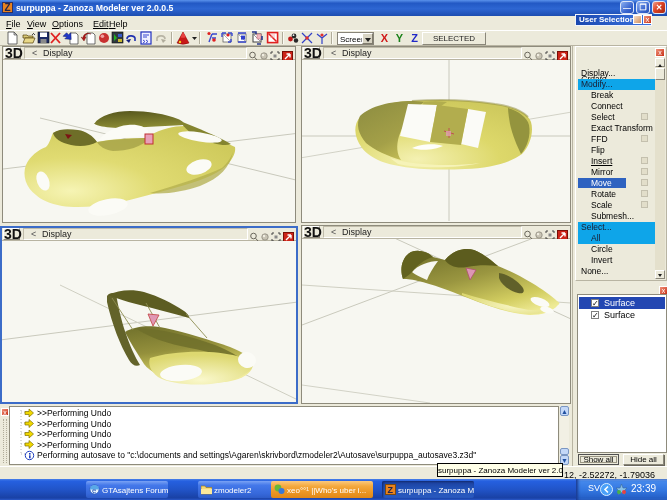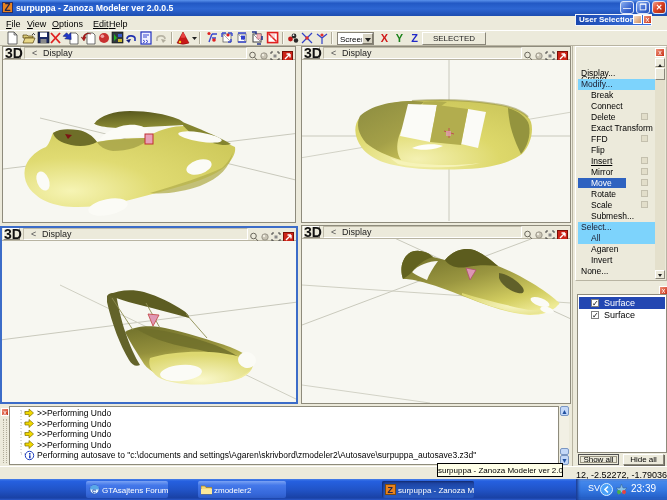--- a/index.html
+++ b/index.html
@@ -34,21 +34,21 @@
 .vpdisp .dt { position:absolute; left:18px; top:0px; color:#222; }
 .vpicons { position:absolute; right:2px; top:1px; width:45px; height:11px; }
 .canvas { position:absolute; left:0; top:13px; right:0; bottom:0; background:#f7f7f1; overflow:hidden; }
 .canvas svg { position:absolute; left:0; top:0; }
 
 
 #rpanel { left:572px; top:46px; width:95px; height:420px; background:#eceadb; border-left:1px solid #b8b4a2; }
 .row { position:absolute; left:5px; width:77px; height:11px; font-size:8.5px; color:#000; line-height:11px; white-space:nowrap; }
 .row span { padding-left:3px; }
 .ind span { padding-left:13px; }
-.rowgsel { background:#7dd3fc; color:#1a1a2e; }
+.rowgsel { background:#0ea5e9; color:#1a1a2e; }
 
 
 #logpanel { left:0; top:405px; width:571px; height:61px; background:#eceadb; }
 #logbox { position:absolute; left:9px; top:1px; width:550px; height:59px; background:#fff; border:1px solid #8e8b7c; }
 .logline { position:absolute; left:27px; font-size:8.5px; color:#000; white-space:nowrap; }
 
 
 #statusbar { left:0; top:466px; width:667px; height:13px; background:#eceadb; border-top:1px solid #fff; font-size:9px; }
 
 
@@ -483,33 +483,33 @@
   </div>
 </div>
 
 <div id="rpanel" class="abs">
   <div class="abs" style="left:2px; top:0px; width:92px; height:235px; border:1px solid #fff; border-bottom-color:#b8b4a2; border-right-color:#b8b4a2; background:#eceadb;"></div>
   <div class="row" style="top:28px;font-style:italic;"><span>Create...</span></div>
   <div class="row" style="top:22px;"><span>Display...</span></div>
   <div class="row rowgsel" style="top:33px;"><span>Modify...</span></div>
   <div class="row ind" style="top:44px;"><span>Break</span></div>
   <div class="row ind" style="top:55px;"><span>Connect</span></div>
-  <div class="row ind" style="top:66px;"><span>Delete</span></div>
+  <div class="row ind" style="top:66px;"><span>Select</span></div>
   <div class="row ind" style="top:77px;"><span>Exact Transform</span></div>
   <div class="row ind" style="top:88px;"><span>FFD</span></div>
   <div class="row ind" style="top:99px;"><span>Flip</span></div>
   <div class="row ind" style="top:110px;text-decoration:underline;"><span>Insert</span></div>
   <div class="row ind" style="top:121px;"><span>Mirror</span></div>
   <div class="row ind" style="top:132px; width:85px;"><span style="background:#2e62c0; color:#fff; padding:0 14px 0 13px;">Move</span></div>
   <div class="row ind" style="top:143px;"><span>Rotate</span></div>
   <div class="row ind" style="top:154px;"><span>Scale</span></div>
   <div class="row ind" style="top:165px;"><span>Submesh...</span></div>
   <div class="row rowgsel" style="top:176px;"><span>Select...</span></div>
   <div class="row rowgsel ind" style="top:187px;"><span>All</span></div>
-  <div class="row ind" style="top:198px;"><span>Agaren</span></div>
+  <div class="row ind" style="top:198px;"><span>Circle</span></div>
   <div class="row ind" style="top:209px;"><span>Invert</span></div>
   <div class="row" style="top:220px;"><span>None...</span></div>
 
   <div class="abs" style="left:82px; top:2px; width:10px; height:9px; background:linear-gradient(135deg,#f09078,#c83218); border:1px solid #fff; color:#fff; font-size:7px; line-height:8px; text-align:center;">x</div>
   <div class="abs" style="left:82px; top:12px; width:10px; height:221px; background:#e4e0cc;"></div>
   <div class="abs" style="left:82px; top:12px; width:10px; height:9px; background:#eceadb; border:1px solid #fff; border-right-color:#8a877a; border-bottom-color:#8a877a;">
     <div style="position:absolute;left:2px;top:2.5px;width:0;height:0;border:2.5px solid transparent;border-bottom:3.5px solid #202020;"></div>
     </div>
   <div class="abs" style="left:82px; top:22px; width:10px; height:12px; background:#eceadb; border:1px solid #fff; border-right-color:#8a877a; border-bottom-color:#8a877a;"></div>
   <div class="abs" style="left:82px; top:224px; width:10px; height:9px; background:#eceadb; border:1px solid #fff; border-right-color:#8a877a; border-bottom-color:#8a877a;">
@@ -566,41 +566,48 @@
     <div class="logline" style="top:43px;">Performing autosave to "c:\documents and settings\Agaren\skrivbord\zmodeler2\Autosave\surpuppa_autosave3.z3d"</div>
   </div>
 
   <div class="abs" style="left:560px; top:1px; width:9px; height:59px; background:#f2f0e4;"></div>
   <div class="abs" style="left:560px; top:1px; width:9px; height:10px; background:#c4d8f8; border:1px solid #7a96c2; border-radius:2px; color:#2050a0; font-size:7px; text-align:center; line-height:9px;">▲</div>
   <div class="abs" style="left:560px; top:43px; width:9px; height:7px; background:#c4d8f8; border:1px solid #7a96c2; border-radius:2px;"></div>
   <div class="abs" style="left:560px; top:50px; width:9px; height:10px; background:#c4d8f8; border:1px solid #7a96c2; border-radius:2px; color:#2050a0; font-size:7px; text-align:center; line-height:9px;">▼</div>
 </div>
 
 <div id="statusbar" class="abs">
-  <span class="abs" style="left:564px; top:3px; white-space:nowrap;margin-left:12px;">12, -2.52272, -1.79036</span>
+  <span class="abs" style="left:564px; top:3px; white-space:nowrap;">12, -2.52272, -1.79036</span>
 </div>
 <div class="abs" style="left:437px; top:463px; width:126px; height:14px; background:#ffffe8; border:1px solid #000; font-size:8px; line-height:13px; text-align:center; white-space:nowrap; overflow:hidden; z-index:20;">surpuppa - Zanoza Modeler ver 2.0.0.5</div>
 
 <div id="taskbar" class="abs">
 
 
   <div class="tbtn" style="left:86px; width:82px;">
     <svg class="tbico" viewBox="0 0 11 11">
         <circle cx="5.5" cy="5.5" r="4.6" fill="#e8f4ff" stroke="#3060c0"></circle>
         <path d="M1,5.5 a4.5,4.5 0 0 1 9,0" fill="#58a8e8"></path>
         <text x="3" y="9" font-size="8" fill="#2050b0" font-family="Liberation Sans">e</text>
       </svg>
     <span class="lbl">GTAsajtens Forum -&gt;...</span>
     </div>
   <div class="tbtn" style="left:177px; width:88px;margin-left:21px;">
     <svg class="tbico" viewBox="0 0 11 11">
         <path d="M0,2 h4 l1,1.5 h6 v6.5 h-11 z" fill="#f4d878" stroke="#a08020" stroke-width="0.7"></path>
         <path d="M0,5 h11 v5 h-11 z" fill="#fce89a"></path>
       </svg>
     <span class="lbl">zmodeler2</span>
+    </div>
+  <div class="tbtn" style="left:271px; width:102px; background:linear-gradient(180deg,#fbc97e 0%,#f4a93e 30%,#ea9422 70%,#e08818 100%); color:#fff;">
+    <svg class="tbico" viewBox="0 0 11 11">
+        <circle cx="4" cy="4" r="3.4" fill="#68b838"></circle>
+        <circle cx="7.5" cy="7" r="3" fill="#3878d8"></circle>
+      </svg>
+    <span class="lbl">xeo°°¹ ||Who's uber i...</span>
     </div>
   <div class="tbtn" style="left:382px; width:92px; background:linear-gradient(180deg,#1c3f9c 0%,#2150b4 40%,#2a5ac0 100%); box-shadow:inset 1px 1px 2px #122a70;">
     <svg class="tbico" viewBox="0 0 11 11">
         <rect x="0.5" y="0.5" width="10" height="10" fill="#e8821e" stroke="#7a4a10"></rect>
         <text x="2.5" y="9" font-size="9" font-weight="bold" fill="#26264a" font-family="Liberation Sans">Z</text>
       </svg>
     <span class="lbl">surpuppa - Zanoza M...</span>
     </div>
 
   <div class="abs" style="left:549px; top:0; width:104px; height:21px;

